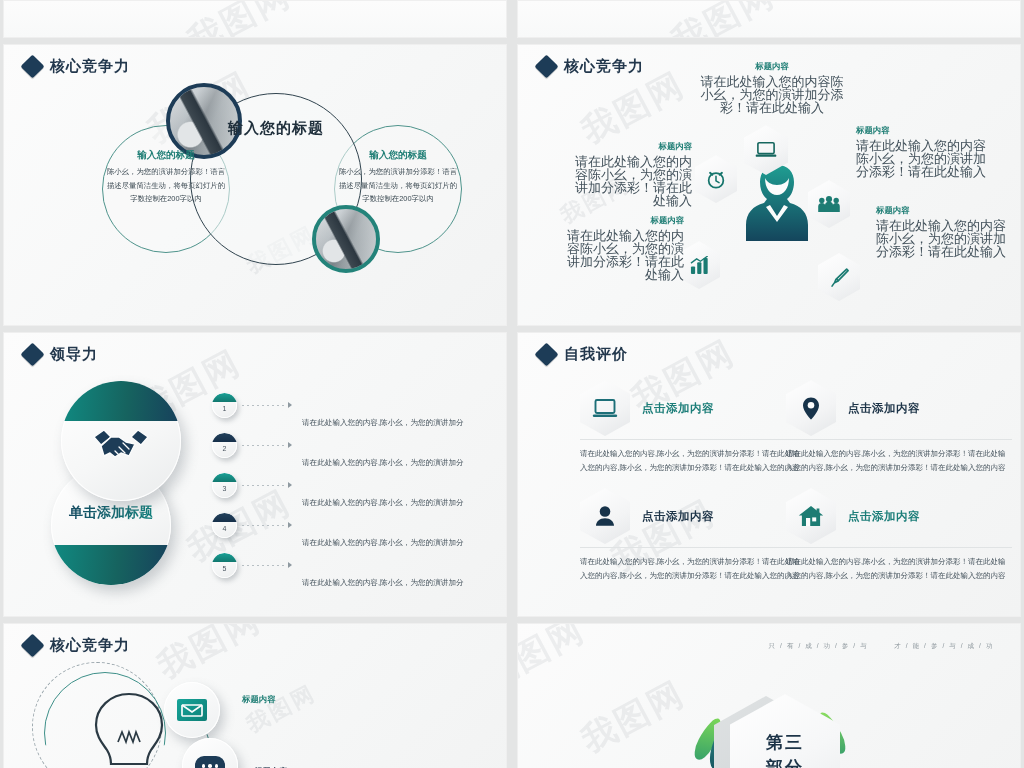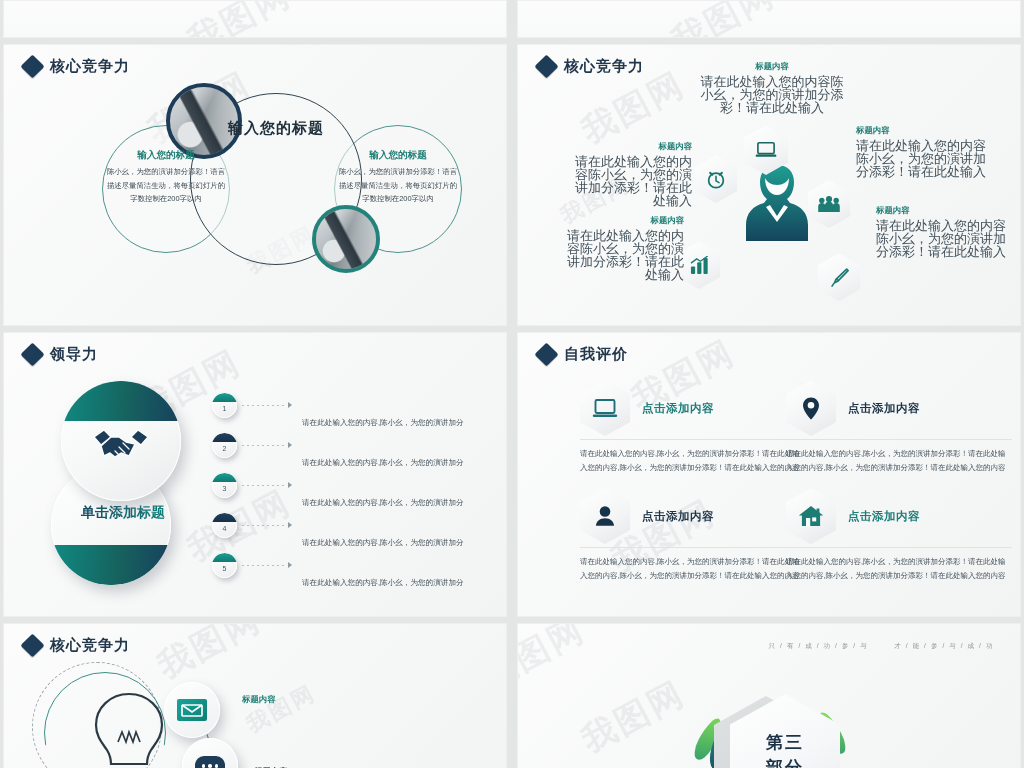--- a/index.html
+++ b/index.html
@@ -118,21 +118,21 @@
   }
   .lead-top{left:57px;top:48px;width:120px;height:120px;z-index:2;}
   .lead-bot{left:47px;top:132px;width:120px;height:120px;z-index:1;}
   .cap{
     position:absolute;left:0;width:100%;height:40px;
     background:linear-gradient(95deg,#108b82 0%,#16635f 55%,#17405c 100%);
   }
   .cap-t{top:0;border-radius:60px 60px 0 0 / 42px 42px 0 0;}
   .cap-b{bottom:0;border-radius:0 0 60px 60px / 0 0 42px 42px;}
   .lead-sub{
-    position:absolute;left:12px;top:37px;width:100%;text-align:center;
+    position:absolute;left:0;top:37px;width:100%;text-align:center;
     font-size:14px;font-weight:700;line-height:20px;
     background:linear-gradient(90deg,#17405c,#108b82);
     -webkit-background-clip:text;background-clip:text;color:transparent;
   }
   .rows{position:absolute;left:208px;top:52px;width:290px;}
   .row{position:relative;height:40px;display:flex;align-items:center;}
   .badge{
     position:relative;width:25px;height:25px;border-radius:50%;flex:0 0 25px;
     background:linear-gradient(160deg,#ffffff,#eceeef);
     box-shadow:2px 3px 5px rgba(95,105,115,.32),inset 0 0 0 1px rgba(255,255,255,.9);

